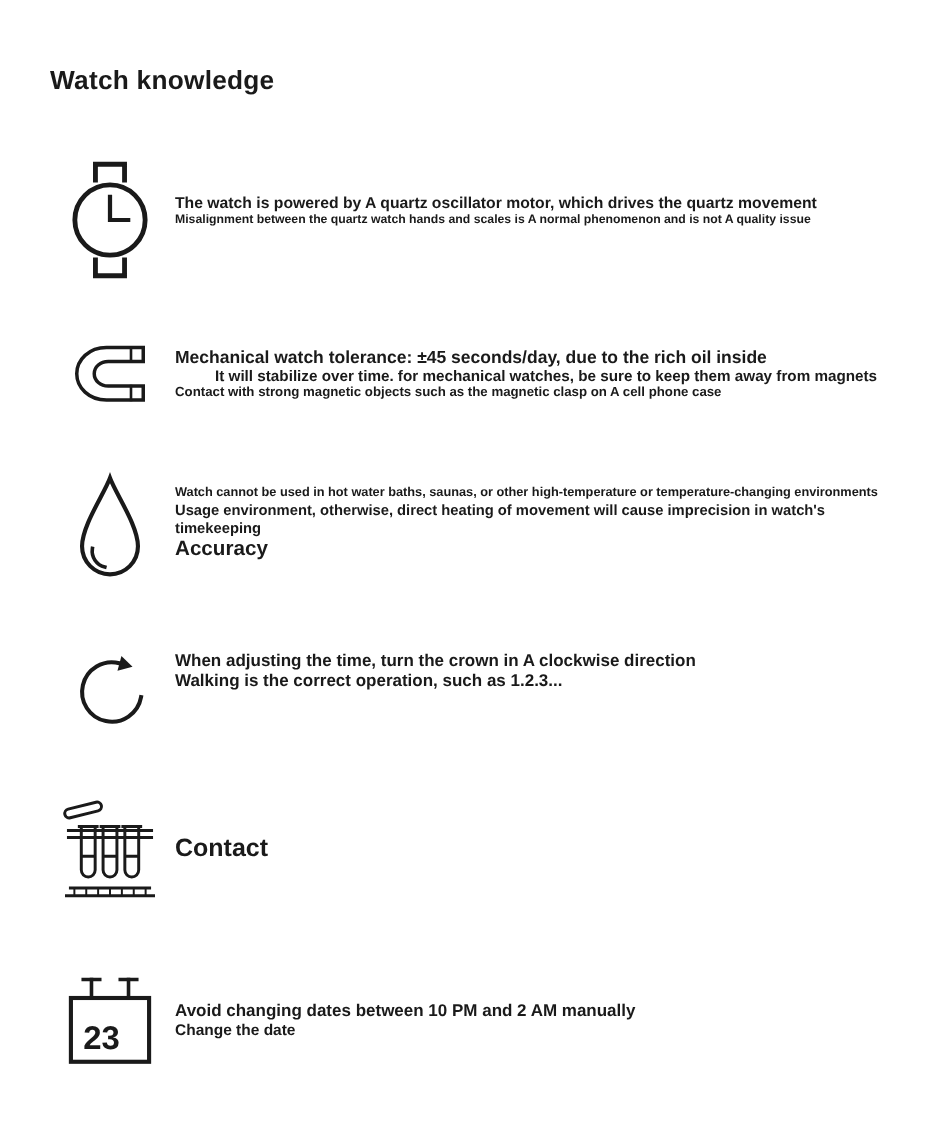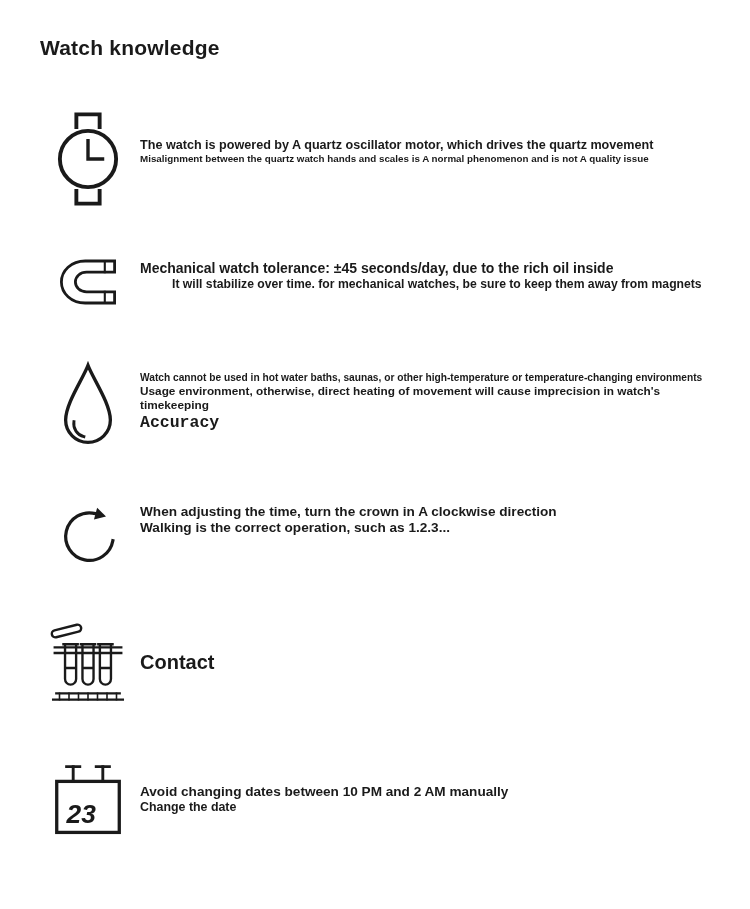--- a/index.html
+++ b/index.html
@@ -5,30 +5,30 @@
   * { box-sizing: border-box; }
   html, body { margin: 0; padding: 0; }
   body {
     width: 750px;
     height: 909px;
     background: #ffffff;
     color: #1a1a1a;
     font-family: "Liberation Sans", sans-serif;
     overflow: hidden;
   }
-  .page { padding: 28px 18px 0 40px; }
+  .page { padding: 28px 18px 0 40px; margin-top: 17px; }
   h1.page-title {
     font-size: 21px;
     font-weight: 700;
     margin: 8px 0 0 0;
     letter-spacing: 0.2px;
   }
   .row { display: flex; align-items: flex-start; }
   .icon-col { flex: 0 0 96px; width: 96px; display: flex; justify-content: center; }
-  .icon { display: inline-block; line-height: 0; font-style: italic; }
+  .icon { display: inline-block; line-height: 0; }
   .text-col { flex: 1; padding-left: 4px; }
   svg { stroke: #1a1a1a; fill: none; stroke-linecap: square; }
   p.line { margin: 0; line-height: 1.2; }
 
   
   .r1 { margin-top: 50px; } .r1 .text-col { padding-top: 28px; }
   .r2 { margin-top: 48px; } .r2 .text-col { padding-top: 4px; }
   .r3 { margin-top: 52px; } .r3 .text-col { padding-top: 12px; }
   .r4 { margin-top: 44px; } .r4 .text-col { padding-top: 8px; }
   .r5 { margin-top: 50px; } .r5 .text-col { padding-top: 30px; }
@@ -37,21 +37,21 @@
   
   .note-xs  { font-size: 9.8px;  font-weight: 700; }
   .note-xs2 { font-size: 10.2px; font-weight: 600; }
   .note-sm  { font-size: 10.6px; font-weight: 600; }
   .body-md  { font-size: 12.6px; font-weight: 700; }
   .body-sm  { font-size: 12.2px; font-weight: 600; padding-left: 32px; }
   .body-sm2 { font-size: 11.8px; font-weight: 600; }
   .title-md { font-size: 14px;   font-weight: 700; }
   .strong-md{ font-size: 13.6px; font-weight: 700; }
   .sub-bold { font-size: 12.4px; font-weight: 700; }
-  .heading  { font-size: 16.5px; font-weight: 700; font-family: Liberation Mono, monospace; }
+  .heading  { font-size: 16.5px; font-weight: 700; }
   .heading-lg{ font-size: 20px; font-weight: 700; }
 
   .mt7{margin-top:7px} .mt8{margin-top:8px} .mt9{margin-top:9px}
   .mt10{margin-top:10px} .mt11{margin-top:11px} .mt12{margin-top:12px}
 
   .ind3{margin-left:3px} .ind5{margin-left:5px} .ind8{margin-left:8px}
   .ind10{margin-left:10px} .ind12{margin-left:12px} .ind14{margin-left:14px}
   .ind27{margin-left:27px} .ind65{margin-left:65px} .ind68{margin-left:68px}
 
   .cal-num { font-family: "Liberation Sans", sans-serif; font-weight: 700; fill: #1a1a1a; stroke: none; }
@@ -85,20 +85,21 @@
       <span class="icon">
         <svg width="70" height="52" viewBox="0 0 100 72" stroke-width="4">
           <path d="M88,6 H46 C26,6 12,20 12,36 C12,52 26,66 46,66 H88 V50 H48 C39,50 32,44 32,36 C32,28 39,22 48,22 H88 Z"></path>
           <path d="M74,6 V22 M74,50 V66" stroke-width="3"></path>
         </svg>
       </span>
     </div>
     <div class="text-col">
       <p class="line title-md ind8">Mechanical watch tolerance: ±45 seconds/day, due to the rich oil inside</p>
       <p class="line body-sm mt9 ind14">It will stabilize over time. for mechanical watches, be sure to keep them away from magnets</p>
+      <p class="line note-sm mt12 ind5">Contact with strong magnetic objects such as the magnetic clasp on A cell phone case</p>
     </div>
   </section>
 
   <section class="row r3">
     <div class="icon-col">
       <span class="icon">
         <svg width="58" height="92" viewBox="0 0 70 110" stroke-width="4">
           <path d="M35,6 C29,22 8,52 8,72 a27,27 0 0 0 54,0 C62,52 41,22 35,6 Z"></path>
           <path d="M18,74 a16,16 0 0 0 12,18" stroke-width="3.5"></path>
         </svg>

